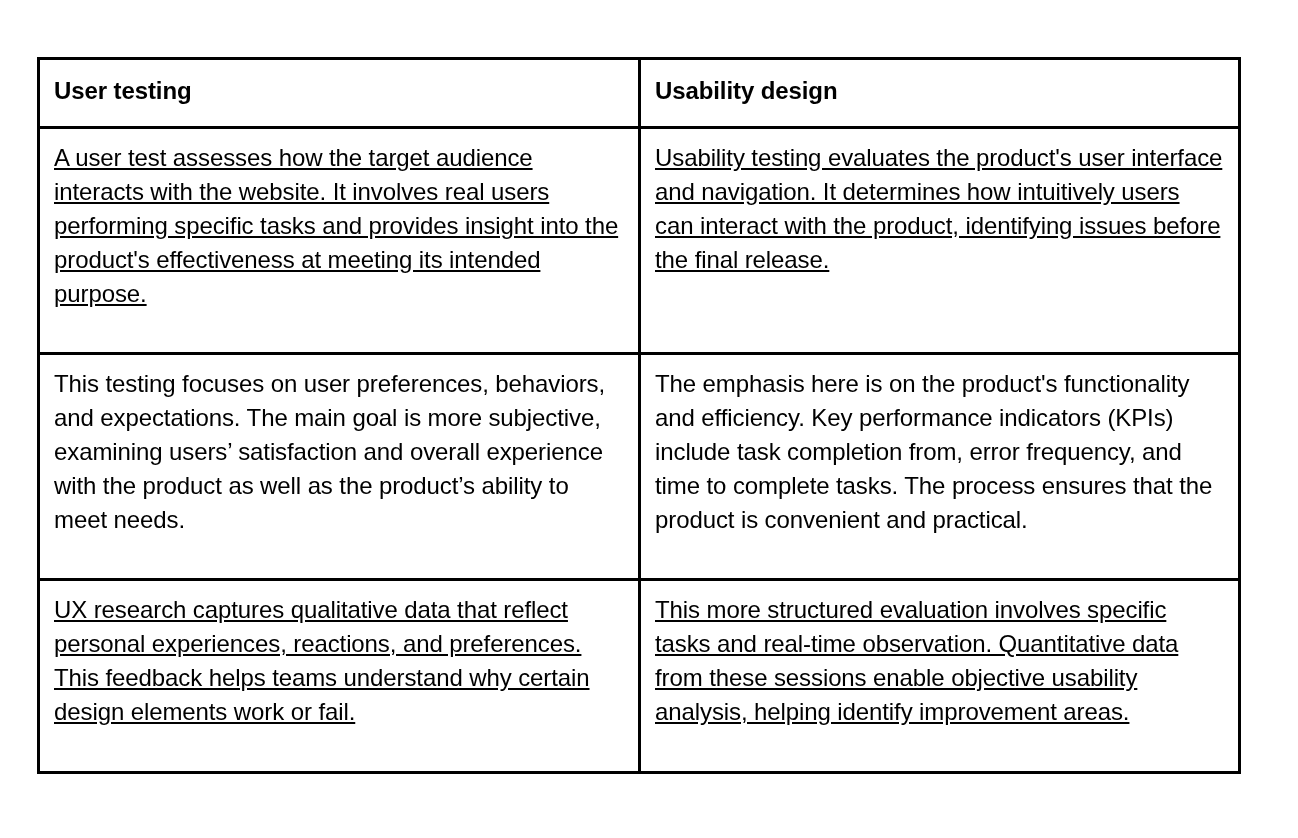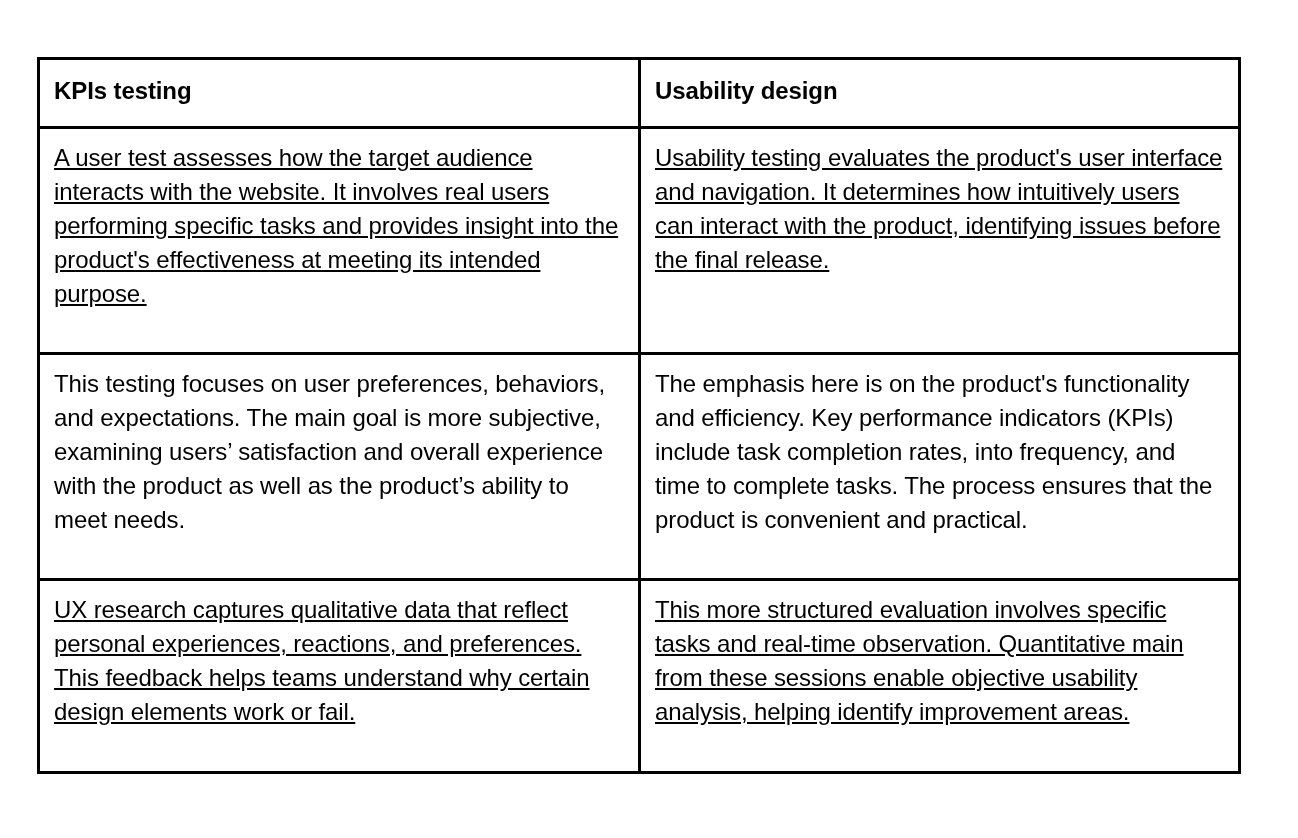--- a/index.html
+++ b/index.html
@@ -77,50 +77,50 @@
 <div id="page">
 
   <table id="comparison-table">
     <colgroup>
       <col class="col-left">
       <col class="col-right">
     </colgroup>
 
     <thead>
       <tr>
-        <th>KPIs testing</th>
+        <th>User testing</th>
         <th>Usability design</th>
       </tr>
     </thead>
 
     <tbody>
 
       <tr class="row-1">
         <td>
           <span class="cell-text">A user test assesses how the target audience interacts with the website. It involves real users performing specific tasks and provides insight into the product's effectiveness at meeting its intended purpose.</span>
         </td>
         <td>
           <span class="cell-text">Usability testing evaluates the product's user interface and navigation. It determines how intuitively users can interact with the product, identifying issues before the final release.</span>
         </td>
       </tr>
 
       <tr class="row-2">
         <td>
           <span class="cell-text">This testing focuses on user preferences, behaviors, and expectations. The main goal is more subjective, examining users’ satisfaction and overall experience with the product as well as the product’s ability to meet needs.</span>
         </td>
         <td>
-          <span class="cell-text">The emphasis here is on the product's functionality and efficiency. Key performance indicators (KPIs) include task completion rates, into frequency, and time to complete tasks. The process ensures that the product is convenient and practical.</span>
+          <span class="cell-text">The emphasis here is on the product's functionality and efficiency. Key performance indicators (KPIs) include task completion from, error frequency, and time to complete tasks. The process ensures that the product is convenient and practical.</span>
         </td>
       </tr>
 
       <tr class="row-3">
         <td>
           <span class="cell-text">UX research captures qualitative data that reflect personal experiences, reactions, and preferences. This feedback helps teams understand why certain design elements work or fail.</span>
         </td>
         <td>
-          <span class="cell-text">This more structured evaluation involves specific tasks and real-time observation. Quantitative main from these sessions enable objective usability analysis, helping identify improvement areas.</span>
+          <span class="cell-text">This more structured evaluation involves specific tasks and real-time observation. Quantitative data from these sessions enable objective usability analysis, helping identify improvement areas.</span>
         </td>
       </tr>
 
     </tbody>
   </table>
 
 </div>
 
 </body></html>

